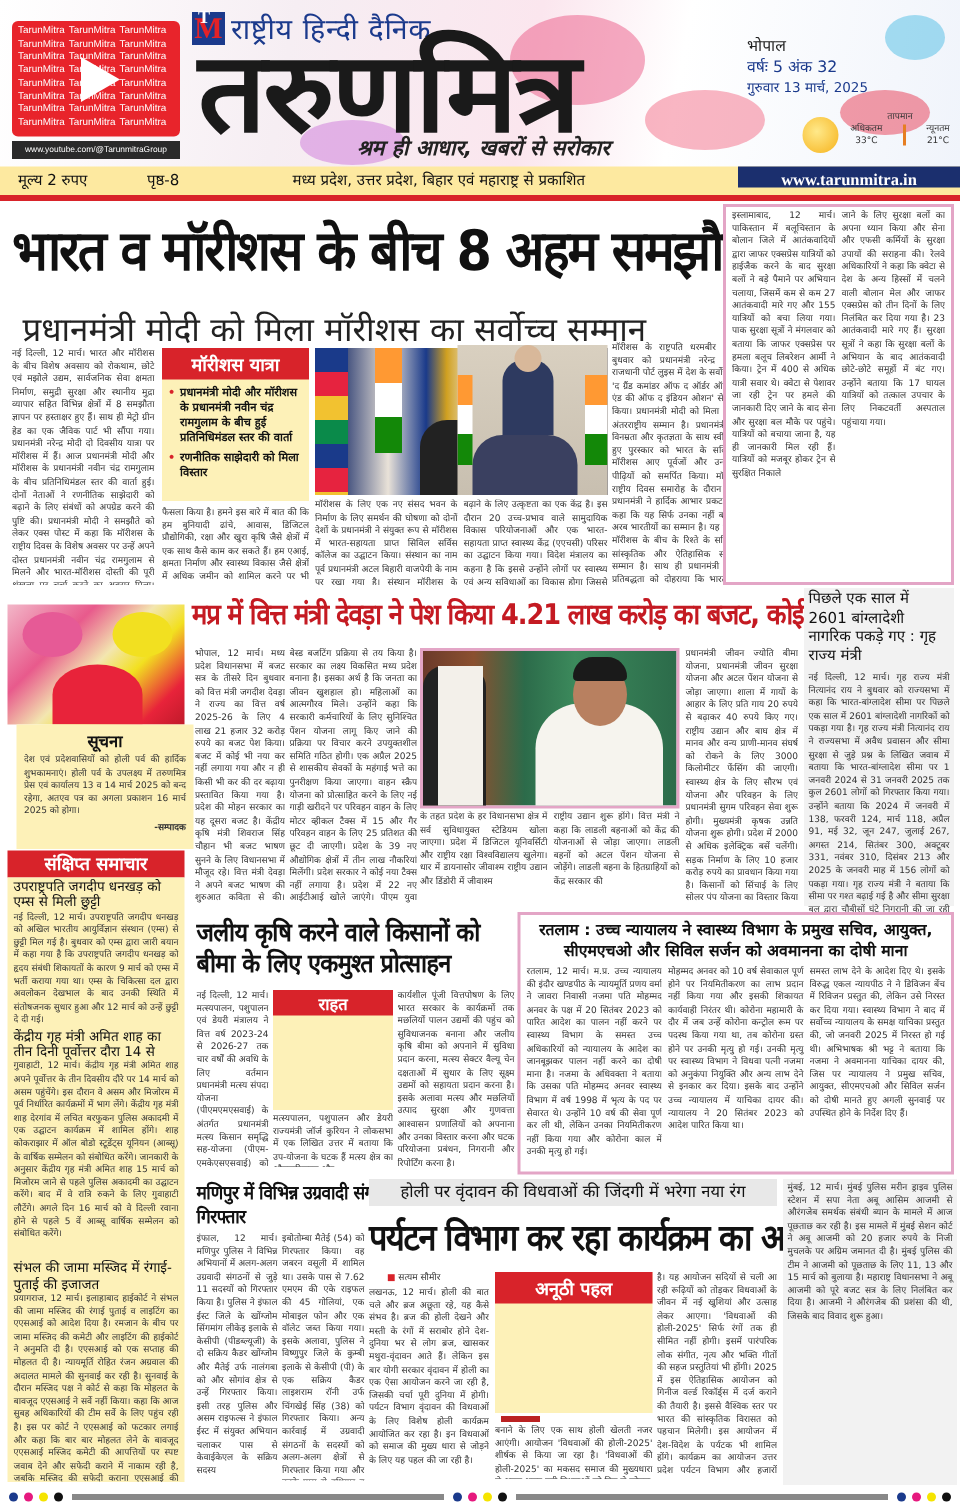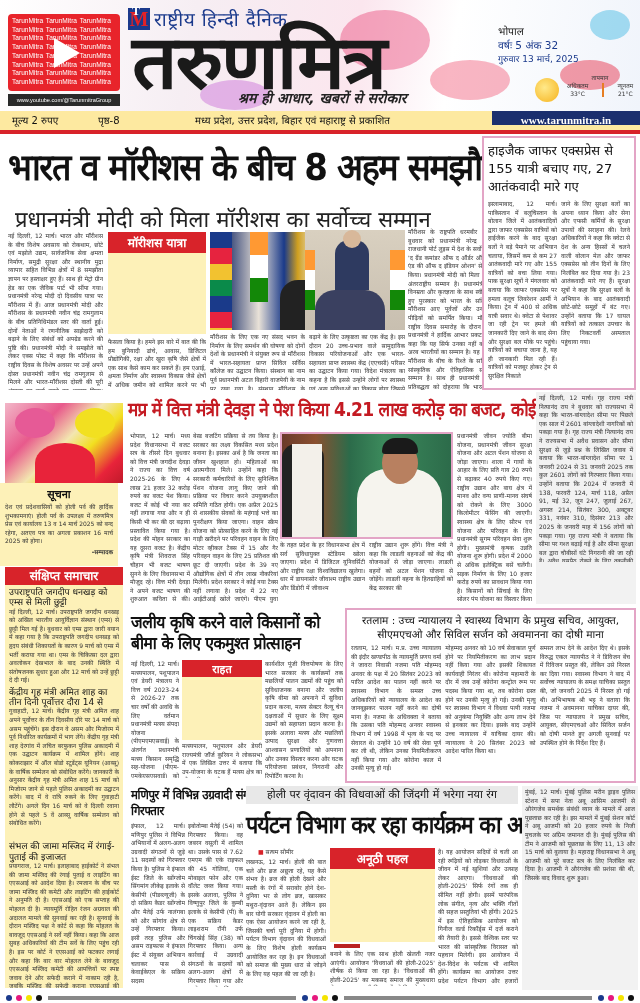--- a/index.html
+++ b/index.html
@@ -35,21 +35,21 @@
 .sub1{left:15px;top:203px;font-size:22px;color:#222;white-space:nowrap}
 .col{font-size:6px;line-height:8.6px;color:#333;text-align:justify;overflow:hidden}
 .colt{font-size:6px;line-height:8.6px;color:#333}
 .boxhead{background:#d8232a;color:#fff;text-align:center;font-weight:bold}
 .ybox{background:#fdf1b8}
 .bullets{list-style:none}
 .bullets li{position:relative;padding-left:8px;font-weight:bold}
 .bullets li:before{content:"•";color:#d8232a;position:absolute;left:0}
 .photo{overflow:hidden}
 .pinkbox{border:2px solid #e3a5c6}
-.story-h{font-weight:normal;color:#111;line-height:1.15}
+.story-h{font-weight:bold;color:#111;line-height:1.15}
 .sep{height:4px;background:#888}
 .dots{display:flex;gap:4px}
 .dots i{display:block;width:6px;height:6px;border-radius:50%}
 </style>
 </head>
 <body>
 
 <div class="abs masthead">
   <div class="splash" style="left:340px;top:10px;width:90px;height:60px;background:#e84a7a"></div>
   <div class="splash" style="left:200px;top:80px;width:70px;height:30px;background:#c86bd6"></div>
@@ -105,20 +105,24 @@
 </div>
 <div class="abs redline"></div>
 
 <div class="abs head1">भारत व मॉरीशस के बीच 8 अहम समझौते</div>
 <div class="abs sub1">प्रधानमंत्री मोदी को मिला मॉरीशस का सर्वोच्च सम्मान</div>
 
 <div class="abs col" style="left:8px;top:232px;width:95px;height:158px">नई दिल्ली, 12 मार्च। भारत और मॉरीशस के बीच विशेष अवसाय को रोकथाम, छोटे एवं मझोले उद्यम, सार्वजनिक सेवा क्षमता निर्माण, समुद्री सुरक्षा और स्थानीय मुद्रा व्यापार सहित विभिन्न क्षेत्रों में 8 समझौता ज्ञापन पर हस्ताक्षर हुए हैं। साथ ही मेट्रो ग्रीन हेड का एक जैविक पार्ट भी सौंपा गया। प्रधानमंत्री नरेन्द्र मोदी दो दिवसीय यात्रा पर मॉरीशस में हैं। आज प्रधानमंत्री मोदी और मॉरीशस के प्रधानमंत्री नवीन चंद्र रामगुलाम के बीच प्रतिनिधिमंडल स्तर की वार्ता हुई। दोनों नेताओं ने रणनीतिक साझेदारी को बढ़ाने के लिए संबंधों को अपग्रेड करने की पुष्टि की। प्रधानमंत्री मोदी ने समझौते को लेकर एक्स पोस्ट में कहा कि मॉरीशस के राष्ट्रीय दिवस के विशेष अवसर पर उन्हें अपने दोस्त प्रधानमंत्री नवीन चंद्र रामगुलाम से मिलने और भारत-मॉरीशस दोस्ती की पूरी श्रृंखला पर चर्चा करने का अवसर मिला। हमने अपनी साझेदारी के एक बड़े हुई रणनीतिक साझेदारी के लिए बढ़ाने का</div>
 
 <div class="abs ybox" style="left:108px;top:232px;width:98px;height:102px">
   <div class="boxhead" style="font-size:12px;padding:2px 0">मॉरीशस यात्रा</div>
+  <ul class="bullets" style="font-size:7.5px;line-height:10px;padding:4px 4px">
+    <li>प्रधानमंत्री मोदी और मॉरीशस के प्रधानमंत्री नवीन चंद्र रामगुलाम के बीच हुई प्रतिनिधिमंडल स्तर की वार्ता</li>
+    <li style="margin-top:3px">रणनीतिक साझेदारी को मिला विस्तार</li>
+  </ul>
 </div>
 <div class="abs col" style="left:108px;top:338px;width:98px;height:52px">फैसला किया है। हमने इस बारे में बात की कि हम बुनियादी ढांचे, आवास, डिजिटल प्रौद्योगिकी, रक्षा और खुरा कृषि जैसे क्षेत्रों में एक साथ कैसे काम कर सकते हैं। हम एआई, क्षमता निर्माण और स्वास्थ्य विकास जैसे क्षेत्रों में अधिक जमीन को शामिल करने पर भी सहमत हैं। इस दौरान प्रधानमंत्री मोदी ने मॉरीशस के विकास के लिए भारतीय प्रतिबद्धता को दोहराया और उच्च-प्रभाव वाले सामुदायिक विकास परियोजनाओं के चरण-दो तथा</div>
 
 <div class="abs photo" style="left:210px;top:232px;width:195px;height:98px;background:linear-gradient(90deg,#1a1a2a 0%,#3b4a7a 10%,#e9e2d8 25%,#1a3a8a 38%,#d0a020 45%,#f0ece6 55%,#222 70%,#2a2a3a 100%)">
   <div style="position:absolute;left:0;top:0;width:22px;height:98px;background:repeating-linear-gradient(#1a3a8a 0 16px,#e6233f 16px 32px,#f2c230 32px 48px,#0a8a4a 48px 64px)"></div>
   <div style="position:absolute;left:40px;top:0;width:18px;height:70px;background:linear-gradient(#ff9933 33%,#fff 33% 66%,#138808 66%)"></div>
   <div style="position:absolute;left:128px;top:5px;width:36px;height:60px;background:#d8d2c6;border-radius:14px 14px 0 0"></div>
   <div style="position:absolute;left:70px;top:48px;width:46px;height:50px;background:#222;border-radius:18px 18px 0 0"></div>
   <div style="position:absolute;left:150px;top:55px;width:45px;height:43px;background:#2a2a3a;border-radius:16px 16px 0 0"></div>
 </div>
@@ -155,33 +159,32 @@
 
 <div class="abs col" style="left:408px;top:228px;width:0;height:0"></div>
 
 <div class="abs col" style="left:408px;top:228px;width:0;height:0"></div>
 
 <div class="abs col" style="left:408px;top:228px;width:0;height:0"></div>
 
 <div class="abs col" style="left:408px;top:228px;width:96px;height:162px">मॉरीशस के राष्ट्रपति धरमबीर गोखुल ने बुधवार को प्रधानमंत्री नरेन्द्र मोदी को राजधानी पोर्ट लुइस में देश के सर्वोच्च सम्मान 'द ग्रैंड कमांडर ऑफ द ऑर्डर ऑफ द स्टार एंड की ऑफ द इंडियन ओशन' से सम्मानित किया। प्रधानमंत्री मोदी को मिला यह 21वां अंतरराष्ट्रीय सम्मान है। प्रधानमंत्री ने पूर्ण विनम्रता और कृतज्ञता के साथ स्वीकार करते हुए पुरस्कार को भारत के सदियों पहले मॉरीशस आए पूर्वजों और उनकी सभी पीढ़ियों को समर्पित किया। मॉरीशस के राष्ट्रीय दिवस समारोह के दौरान सम्मानित प्रधानमंत्री ने हार्दिक आभार प्रकट करते हुए कहा कि यह सिर्फ उनका नहीं बल्कि 1.4 अरब भारतीयों का सम्मान है। यह भारत और मॉरीशस के बीच के रिश्ते के सदियों पुराने सांस्कृतिक और ऐतिहासिक संबंधों को सम्मान है। साथ ही प्रधानमंत्री ने अपनी प्रतिबद्धता को दोहराया कि भारत-मॉरीशस रणनीतिक साझेदारी को नई ऊंचाइयों पर ले जाने का हर संभव प्रयास करते रहेंगे।</div>
 
 <div class="abs pinkbox" style="left:482px;top:136px;width:154px;height:254px;background:#fff">
-  <div class="story-h" style="font-size:13px;padding:4px 4px 2px;font-weight:normal;line-height:18px">हाइजैक जाफर एक्सप्रेस से 155 यात्री बचाए गए, 27 आतंकवादी मारे गए</div>
   <div style="display:flex;gap:4px;padding:2px 4px">
     <div class="col" style="width:71px;height:206px">इस्लामाबाद, 12 मार्च। पाकिस्तान में बलूचिस्तान के बोलान जिले में आतंकवादियों द्वारा जाफर एक्सप्रेस यात्रियों को हाईजैक करने के बाद सुरक्षा बलों ने बड़े पैमाने पर अभियान चलाया, जिसमें कम से कम 27 आतंकवादी मारे गए और 155 यात्रियों को बचा लिया गया। पाक सुरक्षा सूत्रों ने मंगलवार को बताया कि जाफर एक्सप्रेस पर हमला बलूच लिबरेशन आर्मी ने किया। ट्रेन में 400 से अधिक यात्री सवार थे। क्वेटा से पेशावर जा रही ट्रेन पर हमले की जानकारी दिए जाने के बाद सेना और सुरक्षा बल मौके पर पहुंचे। यात्रियों को बचाया जाना है, यह ही जानकारी मिल रही हैं। यात्रियों को मजबूर होकर ट्रेन से सुरक्षित निकाले</div>
     <div class="col" style="width:71px;height:206px">जाने के लिए सुरक्षा बलों का अपना ध्यान किया और सेना और एफसी कर्मियों के सुरक्षा उपायों की सराहना की। रेलवे अधिकारियों ने कहा कि क्वेटा से देश के अन्य हिस्सों में चलने वाली बोलान मेल और जाफर एक्सप्रेस को तीन दिनों के लिए निलंबित कर दिया गया है। 23 आतंकवादी मारे गए हैं। सुरक्षा सूत्रों ने कहा कि सुरक्षा बलों के अभियान के बाद आतंकवादी छोटे-छोटे समूहों में बंट गए। उन्होंने बताया कि 17 घायल यात्रियों को तत्काल उपचार के लिए निकटवर्ती अस्पताल पहुंचाया गया।</div>
   </div>
 </div>
 
 <div class="abs photo" style="left:5px;top:403px;width:118px;height:80px;background:linear-gradient(135deg,#f2b7c8 0%,#e85a8c 30%,#f3e6b0 50%,#f2e020 65%,#e8233a 85%,#c01a2a 100%)">
   <div style="position:absolute;left:30px;top:40px;width:60px;height:40px;background:#e8233a;border-radius:50% 50% 0 0"></div>
   <div style="position:absolute;left:10px;top:5px;width:40px;height:30px;background:#e65a96;border-radius:50%"></div>
   <div style="position:absolute;left:70px;top:5px;width:40px;height:30px;background:#f2e020;border-radius:50%"></div>
 </div>
-<div class="abs ybox" style="left:0;top:483px;width:118px;height:83px">
+<div class="abs ybox" style="left:11px;top:483px;width:118px;height:83px">
   <div style="text-align:center;font-size:11px;font-weight:bold;padding-top:3px">सूचना</div>
   <div class="colt" style="padding:2px 5px;text-align:justify">देश एवं प्रदेशवासियों को होली पर्व की हार्दिक शुभकामनाएं। होली पर्व के उपलक्ष्य में तरुणमित्र प्रेस एवं कार्यालय 13 व 14 मार्च 2025 को बन्द रहेगा, अतएव पत्र का अगला प्रकाशन 16 मार्च 2025 को होगा।</div>
   <div class="colt" style="text-align:right;padding-right:5px;font-weight:bold">-सम्पादक</div>
 </div>
 
 <div class="abs boxhead" style="left:5px;top:567px;width:118px;height:18px;font-size:12px;line-height:18px">संक्षिप्त समाचार</div>
 <div class="abs ybox" style="left:5px;top:585px;width:118px;height:403px;overflow:hidden;padding:2px 4px">
   <div class="story-h" style="font-size:9px;font-weight:normal">उपराष्ट्रपति जगदीप धनखड़ को एम्स से मिली छुट्टी</div>
   <div class="col" style="height:77px">नई दिल्ली, 12 मार्च। उपराष्ट्रपति जगदीप धनखड़ को अखिल भारतीय आयुर्विज्ञान संस्थान (एम्स) से छुट्टी मिल गई है। बुधवार को एम्स द्वारा जारी बयान में कहा गया है कि उपराष्ट्रपति जगदीप धनखड़ को हृदय संबंधी शिकायतों के कारण 9 मार्च को एम्स में भर्ती कराया गया था। एम्स के चिकित्सा दल द्वारा अवलोकन देखभाल के बाद उनकी स्थिति में संतोषजनक सुधार हुआ और 12 मार्च को उन्हें छुट्टी दे दी गई।</div>
   <div class="story-h" style="font-size:9px;font-weight:normal;margin-top:2px">केंद्रीय गृह मंत्री अमित शाह का तीन दिनी पूर्वोत्तर दौरा 14 से</div>
@@ -230,20 +233,21 @@
 </div>
 <div class="abs col" style="left:280px;top:541px;width:85px;height:63px">के तहत प्रदेश के हर विधानसभा क्षेत्र में सर्व सुविधायुक्त स्टेडियम खोला जाएगा। प्रदेश में डिजिटल यूनिवर्सिटी और राष्ट्रीय रक्षा विश्वविद्यालय खुलेगा। धार में डायनासोर जीवाश्म राष्ट्रीय उद्यान और डिंडोरी में जीवाश्म</div>
 <div class="abs col" style="left:369px;top:541px;width:84px;height:63px">राष्ट्रीय उद्यान शुरू होंगे। वित्त मंत्री ने कहा कि लाडली बहनाओं को केंद्र की योजनाओं से जोड़ा जाएगा। लाडली बहनों को अटल पेंशन योजना से जोड़ेंगे। लाडली बहना के हितग्राहियों को केंद्र सरकार की</div>
 <div class="abs col" style="left:457px;top:432px;width:0;height:0"></div>
 <div class="abs col" style="left:457px;top:432px;width:0;height:0"></div>
 <div class="abs col" style="left:456px;top:432px;width:0;height:0"></div>
 <div class="abs col" style="left:457px;top:432px;width:0;height:0"></div>
 <div class="abs col" style="left:457px;top:432px;width:75px;height:172px">प्रधानमंत्री जीवन ज्योति बीमा योजना, प्रधानमंत्री जीवन सुरक्षा योजना और अटल पेंशन योजना से जोड़ा जाएगा। शाला में गायों के आहार के लिए प्रति गाय 20 रुपये से बढ़ाकर 40 रुपये किए गए। राष्ट्रीय उद्यान और बाघ क्षेत्र में मानव और वन्य प्राणी-मानव संघर्ष को रोकने के लिए 3000 किलोमीटर फेंसिंग की जाएगी। स्वास्थ्य क्षेत्र के लिए सौरभ एवं योजना और परिवहन के लिए प्रधानमंत्री सुगम परिवहन सेवा शुरू होगी। मुख्यमंत्री कृषक उन्नति योजना शुरू होगी। प्रदेश में 2000 से अधिक इलेक्ट्रिक बसें चलेंगी। सड़क निर्माण के लिए 10 हजार करोड़ रुपये का प्रावधान किया गया है। किसानों को सिंचाई के लिए सोलर पंप योजना का विस्तार किया जाएगा। 2025-26 में 10 लाख किसानों को सोलर पंप दिए जाएंगे। उज्जैन सिंहस्थ 2028 की तैयारियों के लिए 2000 करोड़ का प्रावधान किया गया है। सरकार स्कूलों में नई शिक्षा नीति को प्रभावी ढंग से लागू करेगी। प्रदेश के युवाओं को रोजगार के अवसर उपलब्ध कराने के लिए विशेष प्रयास किए जाएंगे।</div>
 
 <div class="abs" style="left:536px;top:392px;width:100px;height:212px;background:#f2f2f2">
+  <div class="story-h" style="font-size:10px;font-weight:normal;padding:2px 3px;line-height:12.5px">पिछले एक साल में 2601 बांग्लादेशी नागरिक पकड़े गए : गृह राज्य मंत्री</div>
   <div class="col" style="padding:2px 3px;height:170px">नई दिल्ली, 12 मार्च। गृह राज्य मंत्री नित्यानंद राय ने बुधवार को राज्यसभा में कहा कि भारत-बांग्लादेश सीमा पर पिछले एक साल में 2601 बांग्लादेशी नागरिकों को पकड़ा गया है। गृह राज्य मंत्री नित्यानंद राय ने राज्यसभा में अवैध प्रवासन और सीमा सुरक्षा से जुड़े प्रश्न के लिखित जवाब में बताया कि भारत-बांग्लादेश सीमा पर 1 जनवरी 2024 से 31 जनवरी 2025 तक कुल 2601 लोगों को गिरफ्तार किया गया। उन्होंने बताया कि 2024 में जनवरी में 138, फरवरी 124, मार्च 118, अप्रैल 91, मई 32, जून 247, जुलाई 267, अगस्त 214, सितंबर 300, अक्टूबर 331, नवंबर 310, दिसंबर 213 और 2025 के जनवरी माह में 156 लोगों को पकड़ा गया। गृह राज्य मंत्री ने बताया कि सीमा पर गश्त बढ़ाई गई है और सीमा सुरक्षा बल द्वारा चौबीसों घंटे निगरानी की जा रही है। अवैध घुसपैठ रोकने के लिए तकनीकी उपाय भी किए जा रहे हैं।</div>
 </div>
 
 <div class="abs" style="left:131px;top:612px;width:212px;font-size:17px;font-weight:bold;line-height:21px;letter-spacing:-.5px;transform:scaleX(.92);transform-origin:left">जलीय कृषि करने वाले किसानों को बीमा के लिए एकमुश्त प्रोत्साहन</div>
 <div class="abs col" style="left:131px;top:660px;width:48px;height:118px">नई दिल्ली, 12 मार्च। मत्स्यपालन, पशुपालन एवं डेयरी मंत्रालय ने वित्त वर्ष 2023-24 से 2026-27 तक चार वर्षों की अवधि के लिए वर्तमान प्रधानमंत्री मत्स्य संपदा योजना (पीएमएमएसवाई) के अंतर्गत प्रधानमंत्री मत्स्य किसान समृद्धि सह-योजना (पीएम-एमकेएसएसवाई) को केंद्रीय क्षेत्र की उप-योजना के रूप में कार्यान्वित किया है। इसका अनुमानित परिव्यय 6000 करोड़ रुपये है, जिसमें 3000 करोड़ रुपये सार्वजनिक वित्त और 3000 करोड़ रुपये निजी निवेश से जुटाए जाएंगे।</div>
 <div class="abs ybox" style="left:182px;top:660px;width:80px;height:80px">
   <div class="boxhead" style="font-size:11px;padding:1px 0">राहत</div>
 </div>
 <div class="abs col" style="left:182px;top:742px;width:80px;height:36px">मत्स्यपालन, पशुपालन और डेयरी राज्यमंत्री जॉर्ज कुरियन ने लोकसभा में एक लिखित उत्तर में बताया कि उप-योजना के घटक हैं मत्स्य क्षेत्र का औपचारिकरण और</div>
 <div class="abs col" style="left:265px;top:660px;width:78px;height:118px">कार्यशील पूंजी वित्तपोषण के लिए भारत सरकार के कार्यक्रमों तक मछलियों पालन उद्यमों की पहुंच को सुविधाजनक बनाना और जलीय कृषि बीमा को अपनाने में सुविधा प्रदान करना, मत्स्य सेक्टर वैल्यू चेन दक्षताओं में सुधार के लिए सूक्ष्म उद्यमों को सहायता प्रदान करना है। इसके अलावा मत्स्य और मछलियों उत्पाद सुरक्षा और गुणवत्ता आश्वासन प्रणालियों को अपनाना और उनका विस्तार करना और घटक परियोजना प्रबंधन, निगरानी और रिपोर्टिंग करना है।</div>

